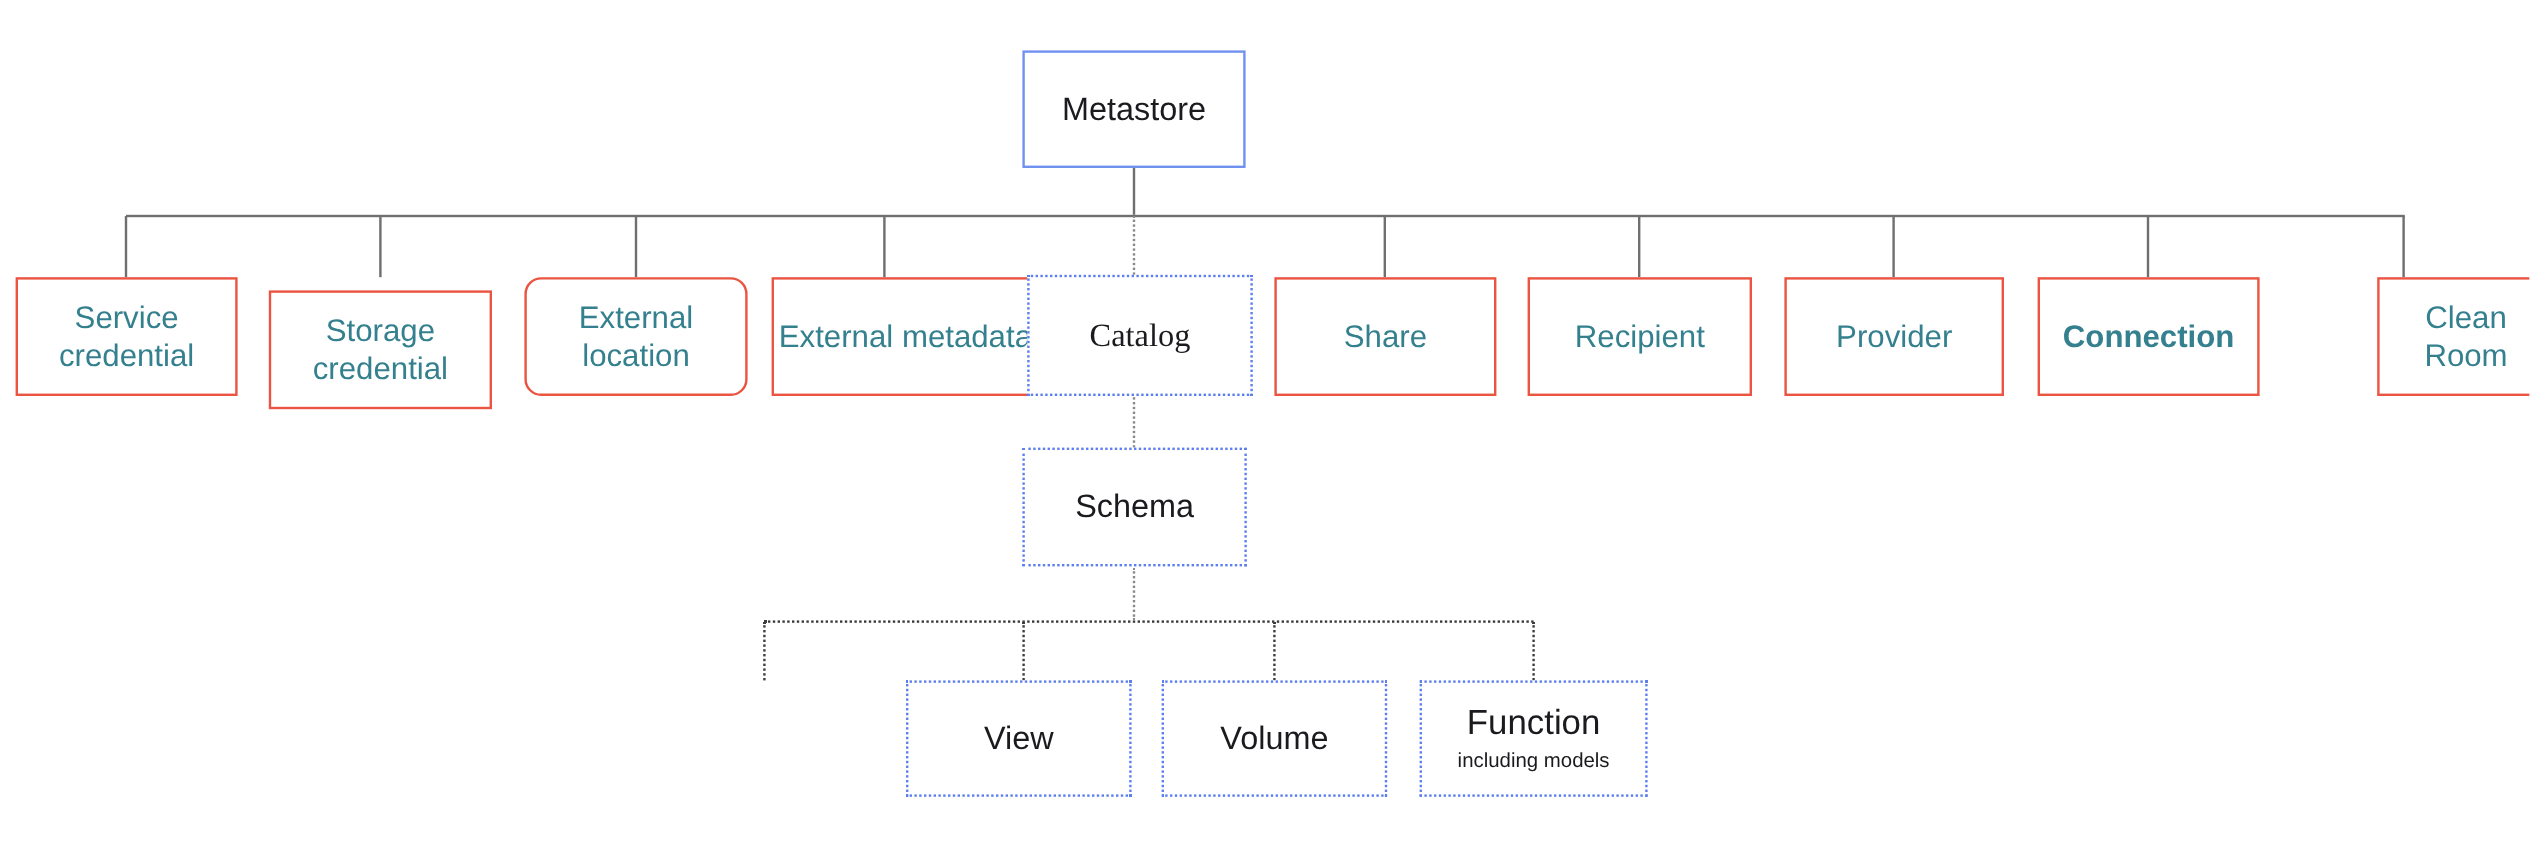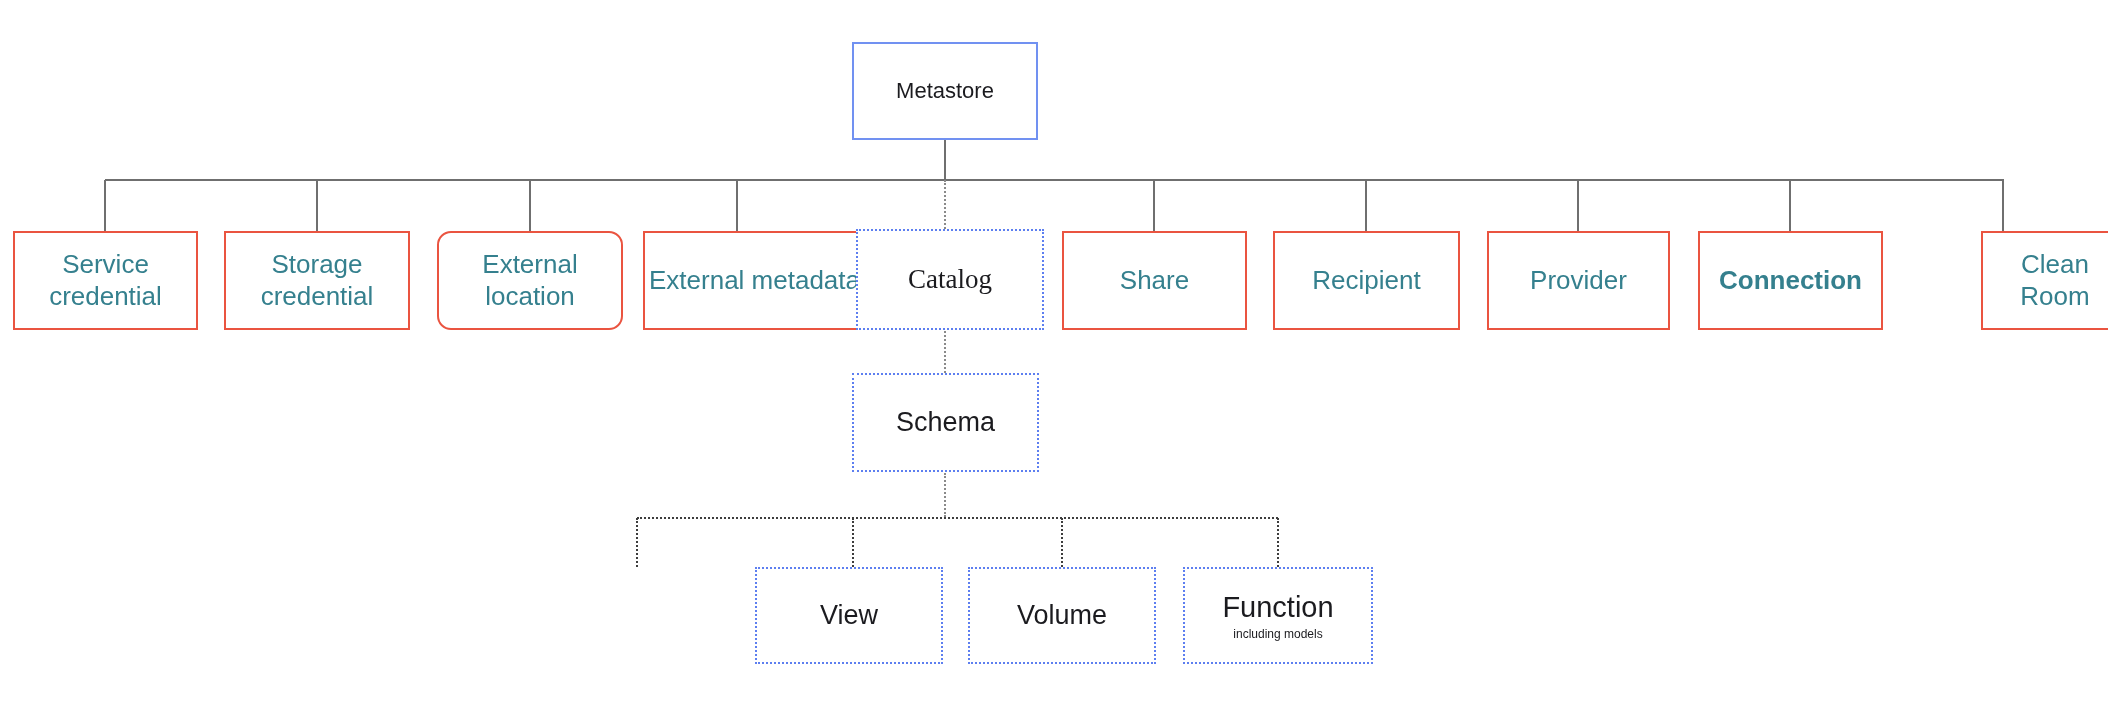--- a/index.html
+++ b/index.html
@@ -19,32 +19,32 @@
     display: flex;
     flex-direction: column;
     align-items: center;
     justify-content: center;
     text-align: center;
     background: #ffffff;
     line-height: 1.22;
   }
   .node .lbl { display: block; }
 
-  .blue-solid  { border: 2px solid #7191f1; color: #1b1b1f; font-size: 22px; font-weight: 500; }
+  .blue-solid  { border: 2px solid #7191f1; color: #1b1b1f; font-size: 27px; font-weight: 500; }
   .red-solid   { border: 2px solid #ea5440; color: #35808e; font-size: 26px; font-weight: 500; }
   .blue-dotted { border: 2px dotted #5d7ff0; color: #1b1b1f; font-size: 27px; font-weight: 500; }
 
-  .sublbl { font-size: 12px; font-weight: 500; color: #1b1b1f; margin-top: 2px; }
+  .sublbl { font-size: 17px; font-weight: 500; color: #1b1b1f; margin-top: 2px; }
   .fn-lbl { font-size: 29px; }
 
   
   .n-metastore   { left: 852px;  top: 42px;  width: 186px; height: 98px; }
 
   .n-service     { left: 13px;   top: 231px; width: 185px; height: 99px; }
-  .n-storage     { left: 224px;  top: 231px; width: 186px; height: 99px; }
+  .n-storage     { left: 224px;  top: 242px; width: 186px; height: 99px; }
   .n-extloc      { left: 437px;  top: 231px; width: 186px; height: 99px; border-radius: 14px; }
   .n-extmeta     { left: 643px;  top: 231px; width: 223px; height: 99px; }
   .n-catalog     { left: 856px;  top: 229px; width: 188px; height: 101px; font-family: Liberation Serif, serif; }
   .n-share       { left: 1062px; top: 231px; width: 185px; height: 99px; }
   .n-recipient   { left: 1273px; top: 231px; width: 187px; height: 99px; }
   .n-provider    { left: 1487px; top: 231px; width: 183px; height: 99px; }
   .n-connection  { left: 1698px; top: 231px; width: 185px; height: 99px; font-weight: bold; }
   .n-cleanroom   { left: 1981px; top: 231px; width: 148px; height: 99px; }
 
   .n-schema      { left: 852px;  top: 373px; width: 187px; height: 99px; }

